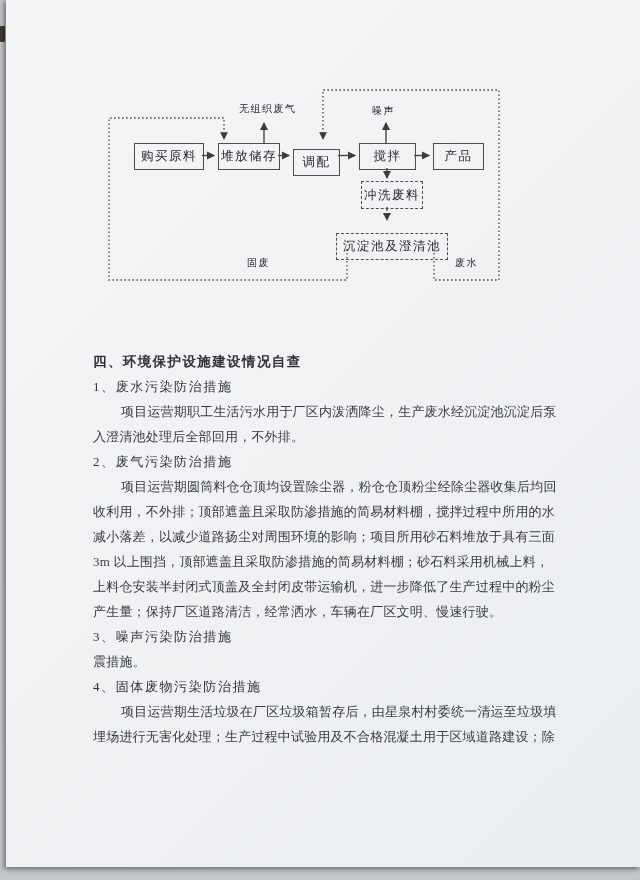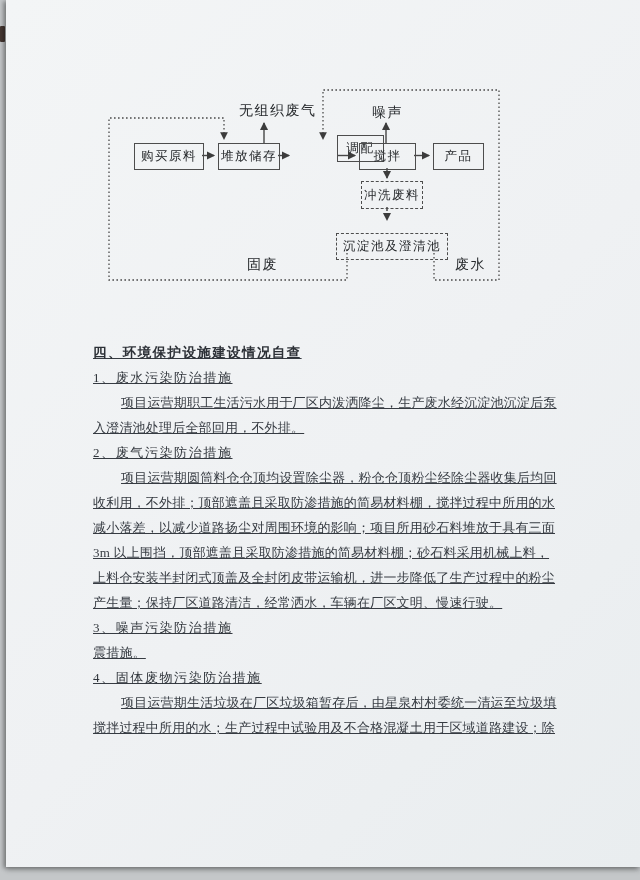--- a/index.html
+++ b/index.html
@@ -20,38 +20,38 @@
   
   .flowchart{position:absolute;left:95px;top:85px;width:410px;height:200px;}
   .fc-node{
     position:absolute;border:1.4px solid #4d4d4d;background:transparent;
     display:flex;align-items:center;justify-content:center;
     font-size:12.5px;color:#26292c;letter-spacing:1.5px;white-space:nowrap;
   }
   .fc-node.dashed{border-style:dashed;text-align:center;}
   .n-buy{left:33px;top:58px;width:68px;height:25px;}
   .n-store{left:117px;top:58px;width:60px;height:25px;}
-  .n-blend{left:192px;top:50px;width:45px;height:25px;margin-left:44px;}
+  .n-blend{left:192px;top:64px;width:45px;height:25px;}
   .n-mix{left:258px;top:58px;width:55px;height:25px;}
   .n-product{left:332px;top:58px;width:49px;height:25px;}
   .n-flush{left:260px;top:96px;width:60px;height:26px;}
   .n-pool{left:235px;top:139px;width:110px;height:25px;margin-top:9px;}
   .fc-label{
-    position:absolute;font-size:14px;color:#26292c;
+    position:absolute;font-size:10px;color:#26292c;
     letter-spacing:1.5px;white-space:nowrap;
   }
   .l-gas{left:138px;top:17px;}
   .l-noise{left:271px;top:19px;}
   .l-solid{left:146px;top:171px;}
   .l-water{left:354px;top:171px;}
   .connectors{position:absolute;left:0;top:0;width:410px;height:200px;}
   
   .doc{
-    position:absolute;left:87px;top:340px;width:462px;
-    font-size:13px;color:#363b42;text-decoration:underline;
+    position:absolute;left:87px;top:349px;width:462px;
+    font-size:13px;color:#363b42;
   }
   .ln{height:25px;line-height:25px;white-space:nowrap;letter-spacing:.2px;}
   .h1{font-weight:bold;font-size:13.5px;letter-spacing:1.4px;color:#2d3137;}
   .h2{letter-spacing:1.6px;color:#30353b;}
   .indent{text-indent:28px;}
 </style>
 </head>
 <body>
 
 <div class="smudge"></div>
@@ -106,16 +106,16 @@
     <div class="ln indent">项目运营期圆筒料仓仓顶均设置除尘器，粉仓仓顶粉尘经除尘器收集后均回</div>
     <div class="ln">收利用，不外排；顶部遮盖且采取防渗措施的简易材料棚，搅拌过程中所用的水</div>
     <div class="ln">减小落差，以减少道路扬尘对周围环境的影响；项目所用砂石料堆放于具有三面</div>
     <div class="ln">3m 以上围挡，顶部遮盖且采取防渗措施的简易材料棚；砂石料采用机械上料，</div>
     <div class="ln">上料仓安装半封闭式顶盖及全封闭皮带运输机，进一步降低了生产过程中的粉尘</div>
     <div class="ln">产生量；保持厂区道路清洁，经常洒水，车辆在厂区文明、慢速行驶。</div>
     <div class="ln h2">3、噪声污染防治措施</div>
     <div class="ln">震措施。</div>
     <div class="ln h2">4、固体废物污染防治措施</div>
     <div class="ln indent">项目运营期生活垃圾在厂区垃圾箱暂存后，由星泉村村委统一清运至垃圾填</div>
-    <div class="ln">搅拌过程中所用的水；生产过程中试验用及不合格混凝土用于区域道路建设；除</div>
+    <div class="ln">埋场进行无害化处理；生产过程中试验用及不合格混凝土用于区域道路建设；除</div>
   </div>
 
 </div>
 
 </body></html>

